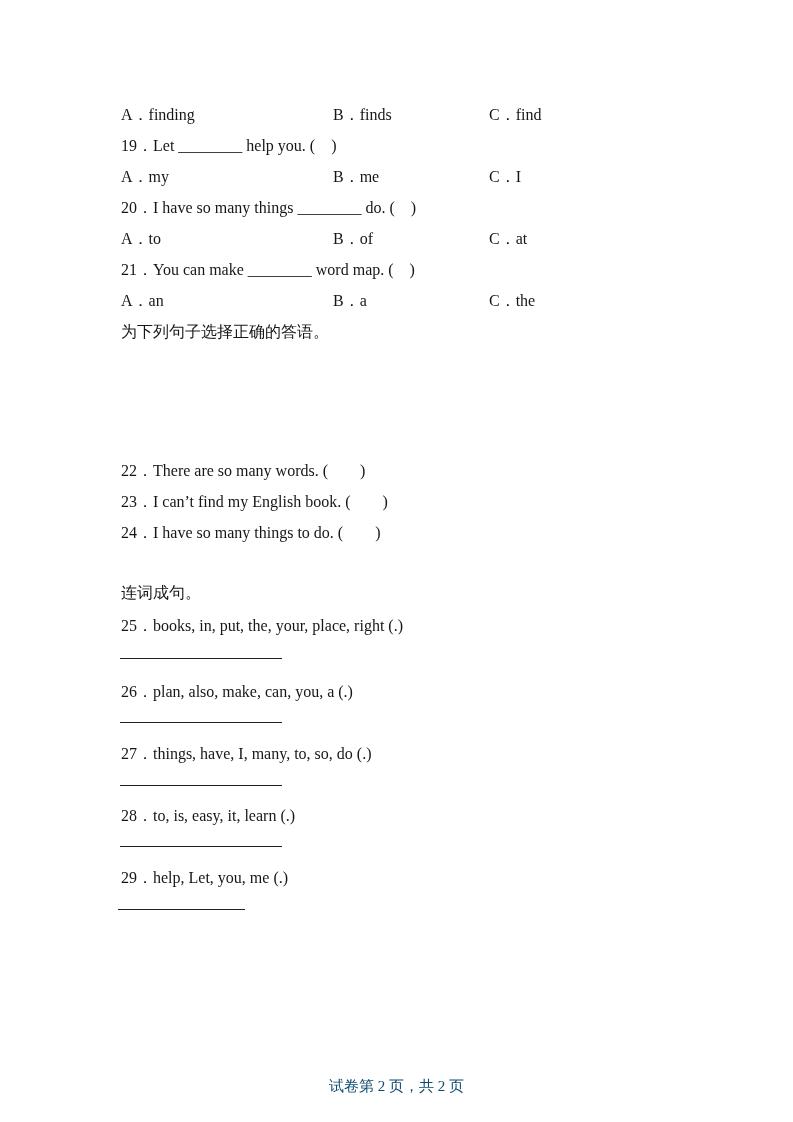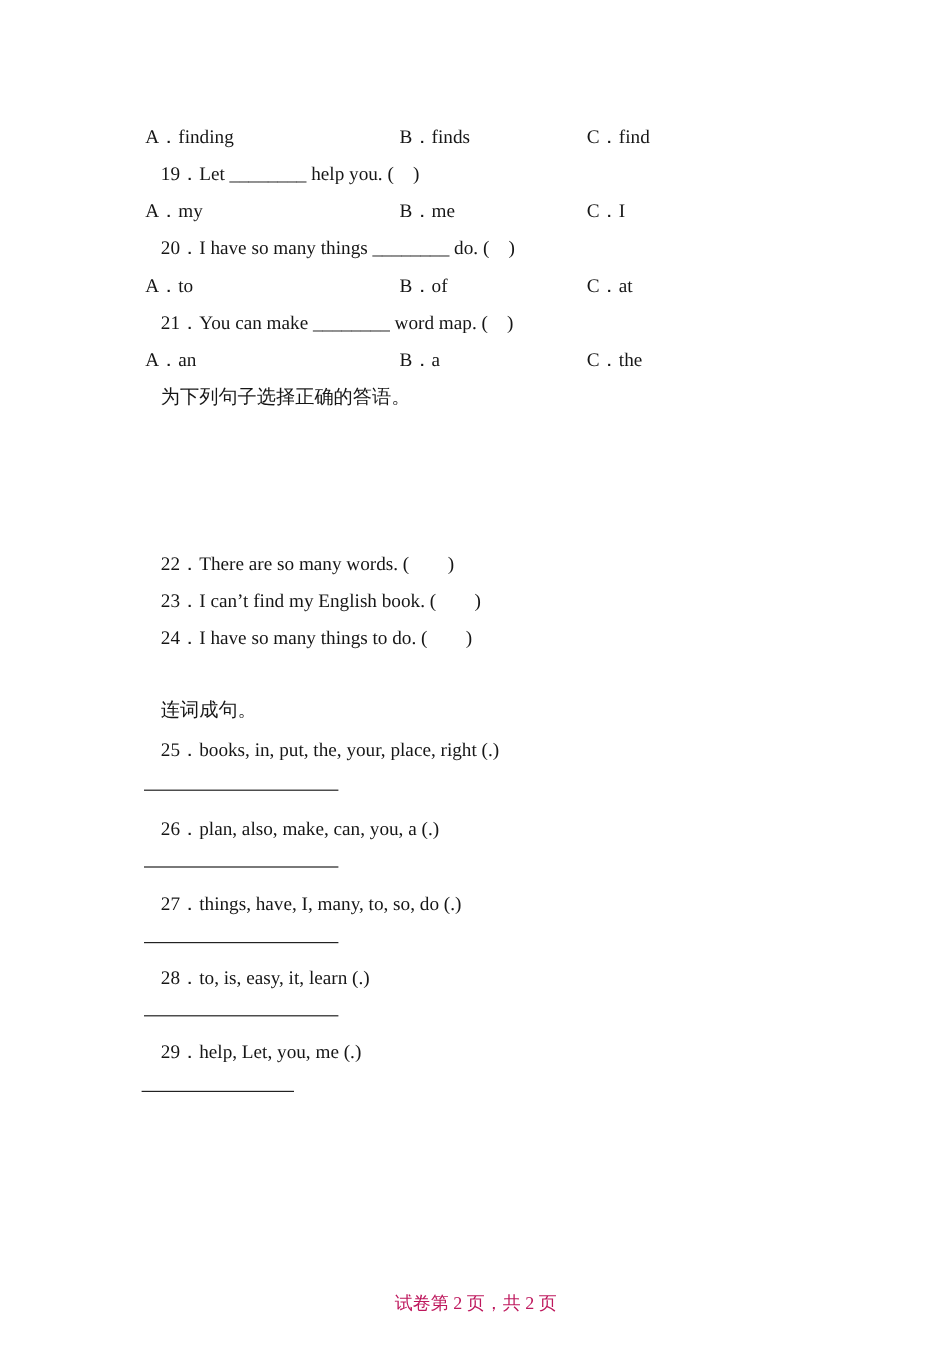--- a/index.html
+++ b/index.html
@@ -15,21 +15,20 @@
     font-family: "Liberation Serif", "DejaVu Serif", serif;
     font-size: 16px;
     color: #161616;
     overflow: hidden;
   }
   .row {
     position: absolute;
     left: 121px;
     white-space: pre;
     line-height: 20px;
-    margin-left: 13px;
   }
   .options-row {
     position: absolute;
     left: 121px;
     width: 640px;
     height: 20px;
   }
   .opt {
     position: absolute;
     top: 0;
@@ -62,21 +61,21 @@
     height: 0;
     border-top: 1.5px solid #222222;
   }
   .footer {
     position: absolute;
     top: 1077px;
     left: 0;
     width: 793px;
     text-align: center;
     font-size: 15px;
-    color: #be185d;
+    color: #0c4a6e;
     white-space: pre;
   }
 </style>
 </head>
 <body>
 
 <div class="page">
 
   <div class="options-row" style="top:105px">
     <span class="opt opt-a">A．finding</span>

